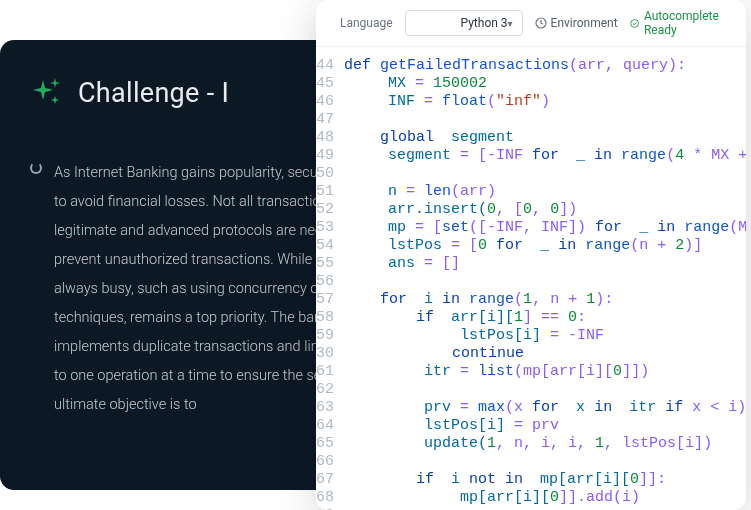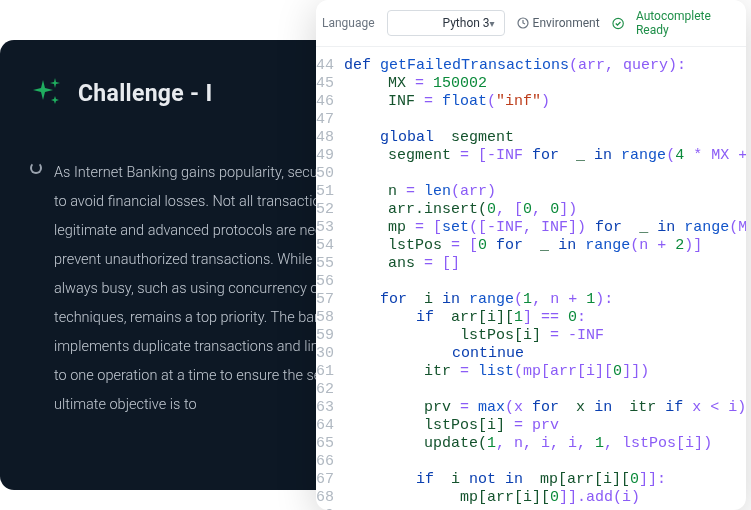--- a/index.html
+++ b/index.html
@@ -30,22 +30,22 @@
       margin-bottom: 48px;
     }
     .sparkle-icon {
       width: 34px;
       height: 34px;
       display: flex;
       align-items: center;
       justify-content: center;
     }
     .challenge-title {
-      font-size: 23px;
-      font-weight: 700;
+      font-size: 27px;
+      font-weight: 400;
       color: #e8ebef;
       letter-spacing: 0.3px;
     }
     .challenge-body {
       display: flex;
       gap: 12px;
       align-items: flex-start;
     }
     .spinner {
       width: 12px;
@@ -71,42 +71,42 @@
       background: #fff;
       border-radius: 12px;
       box-shadow: 0 8px 40px rgba(0,0,0,0.18);
       display: flex;
       flex-direction: column;
       overflow: hidden;
     }
     .editor-toolbar {
       display: flex;
       align-items: center;
-      padding: 9px 6px;
+      padding: 9px 24px;
       gap: 12px;
       border-bottom: 1px solid #eef0f2;
       font-size: 12px;
       color: #55606b;
     }
     .toolbar-label { color: #6b7580; }
     .lang-select {
       display: flex;
       align-items: center;
       justify-content: flex-end;
       border: 1px solid #d7dce1;
       border-radius: 4px;
       padding: 5px 9px;
       min-width: 118px;
       cursor: pointer;
       color: #2c3540;
       background: #fff;
     }
     .chevron { font-size: 10px; color: #6b7580; }
     .env-group { display: flex; align-items: center; gap: 4px; color: #55606b; }
-    .autocomplete-group { display: flex; align-items: center; gap: 12px; color: #1f8f49; margin-left: auto; }
+    .autocomplete-group { display: flex; align-items: center; gap: 5px; color: #1f8f49; margin-left: auto; }
     .code-area {
       display: flex;
       flex: 1;
       overflow: hidden;
       font-family: Menlo, Consolas, "Courier New", monospace;
       font-size: 15px;
       line-height: 18px;
       padding-top: 10px;
     }
     .gutter {
@@ -117,21 +117,21 @@
       user-select: none;
     }
     .gutter .ln { height: 18px; }
     .code-lines { flex: 1; white-space: pre; color: #2c3540; }
     .code-lines .line { height: 18px; }
     .kw { color: #0a3fb0; }
     .fn { color: #1254c9; }
     .num { color: #0a8a3a; margin-top: 14px; }
     .str { color: #bd3e1c; }
     .op { color: #8b5cf6; }
-    .id { color: #14532d; padding-left: 8px; }
+    .id { color: #0369a1; padding-left: 8px; }
   </style>
 </head>
 <body>
 
 <div class="challenge-panel">
   <div class="challenge-header">
     <span class="sparkle-icon">
       <svg width="34" height="34" viewBox="0 0 34 34">
         <path d="M13 4 L15 12 L23 14 L15 16 L13 24 L11 16 L3 14 L11 12 Z" fill="#1fae5f"></path>
         <path d="M25 2 L26 6 L30 7 L26 8 L25 12 L24 8 L20 7 L24 6 Z" fill="#1fae5f"></path>

